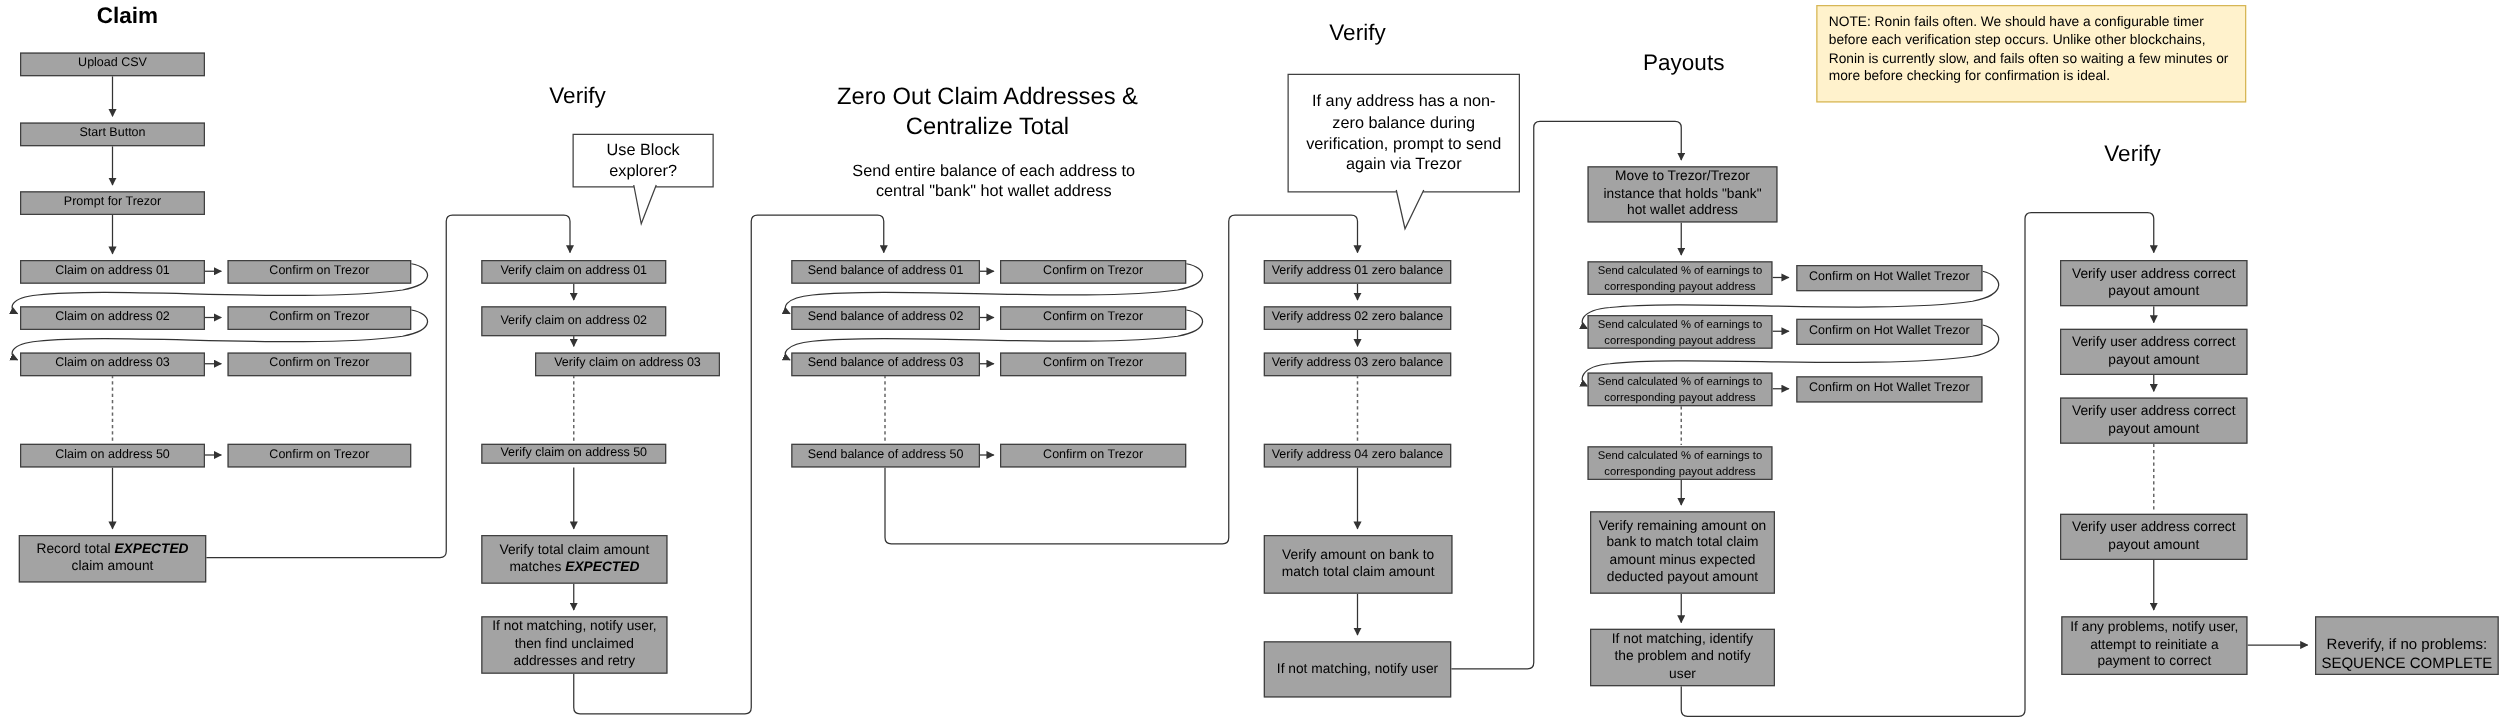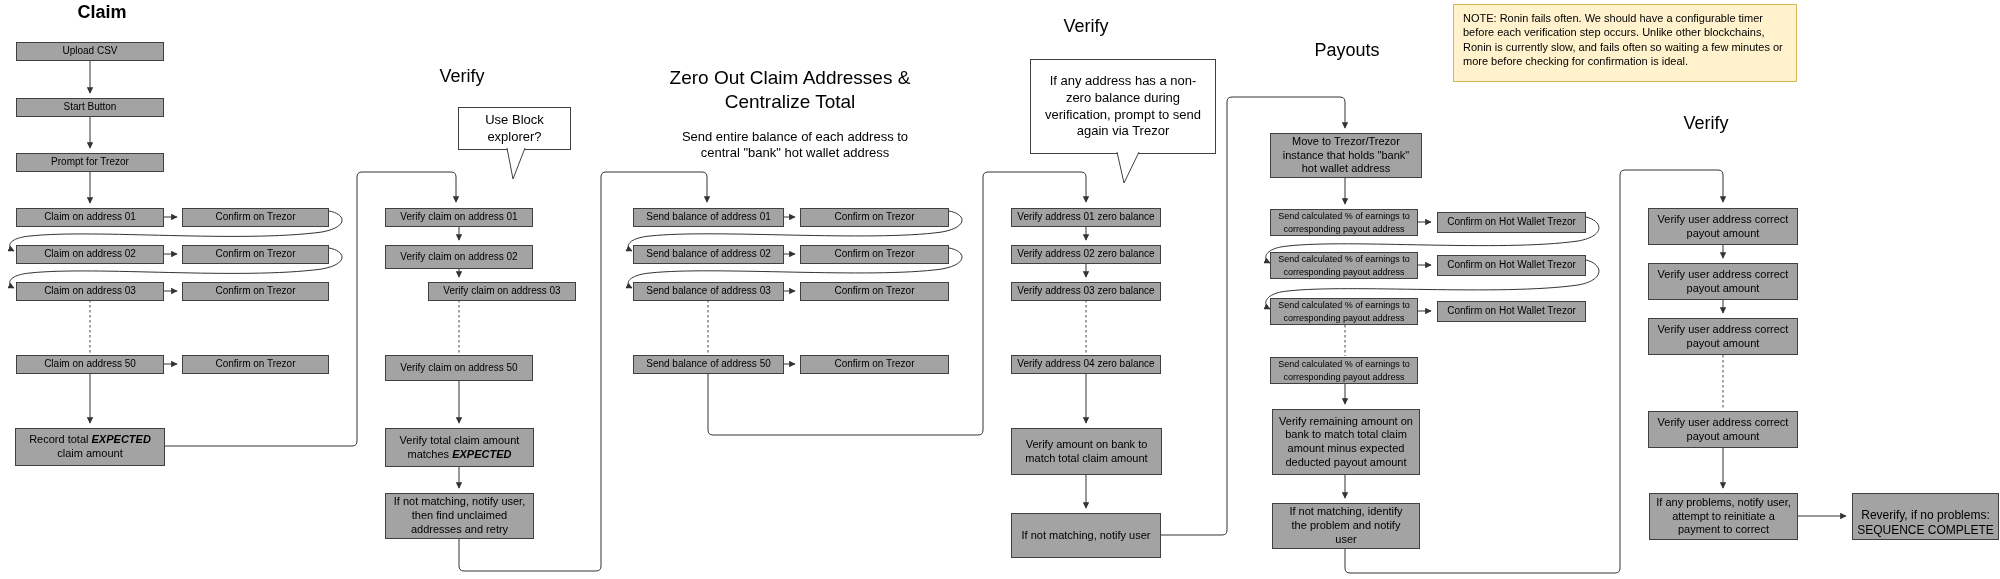--- a/index.html
+++ b/index.html
@@ -115,21 +115,21 @@
   <div class="box t11" style="left:15px;top:428px;width:150px;height:38px;">
     <div><span>Record total</span> <b><i>EXPECTED</i></b><br><span>claim amount</span></div>
   </div>
 
   <div class="title" style="left:392px;top:66px;width:140px;">Verify</div>
   <div class="callout" style="left:458px;top:107px;width:113px;height:43px;">Use Block explorer?</div>
 
   <div class="box" style="left:385px;top:208px;width:148px;height:19px;">Verify claim on address 01</div>
   <div class="box" style="left:385px;top:245px;width:148px;height:24px;">Verify claim on address 02</div>
   <div class="box" style="left:385px;top:282px;width:148px;height:19px;margin-left:43px;">Verify claim on address 03</div>
-  <div class="box" style="left:385px;top:355px;width:148px;height:26px;">Verify claim on address 50</div>
+  <div class="box" style="left:385px;top:355px;width:148px;height:16px;">Verify claim on address 50</div>
 
   <div class="box t11" style="left:385px;top:428px;width:149px;height:39px;">
     <div><span>Verify total claim amount</span><br><span>matches</span> <b><i>EXPECTED</i></b></div>
   </div>
   <div class="box t11" style="left:385px;top:493px;width:149px;height:46px;">If not matching, notify user, then find unclaimed addresses and retry</div>
 
   <div class="title big-title" style="left:610px;top:66px;width:360px;">
     <span>Zero Out Claim Addresses &amp;</span><br><span>Centralize Total</span>
   </div>
   <div class="subtitle" style="left:635px;top:129px;width:320px;">

